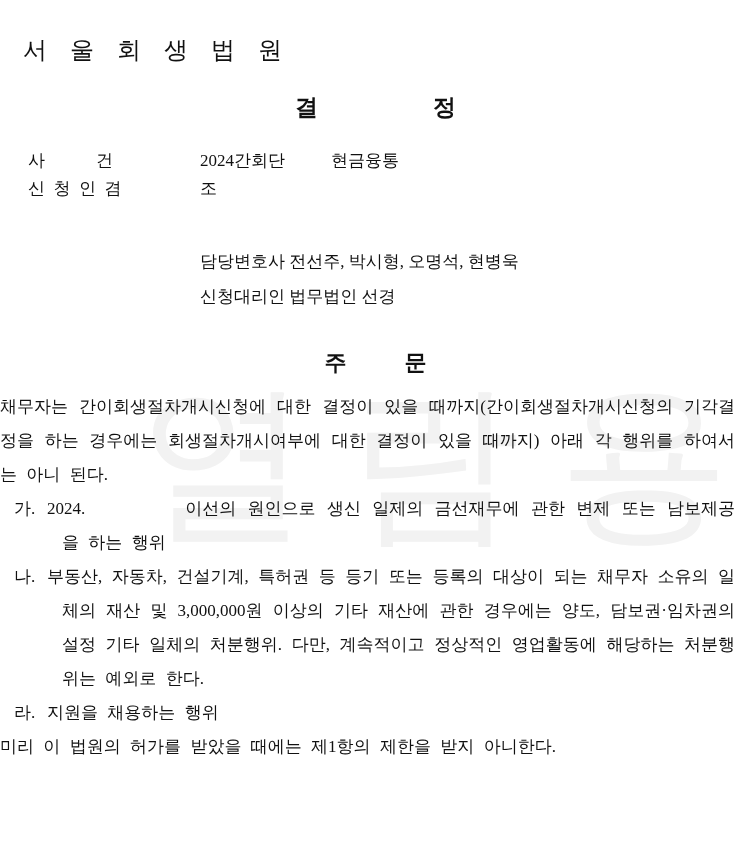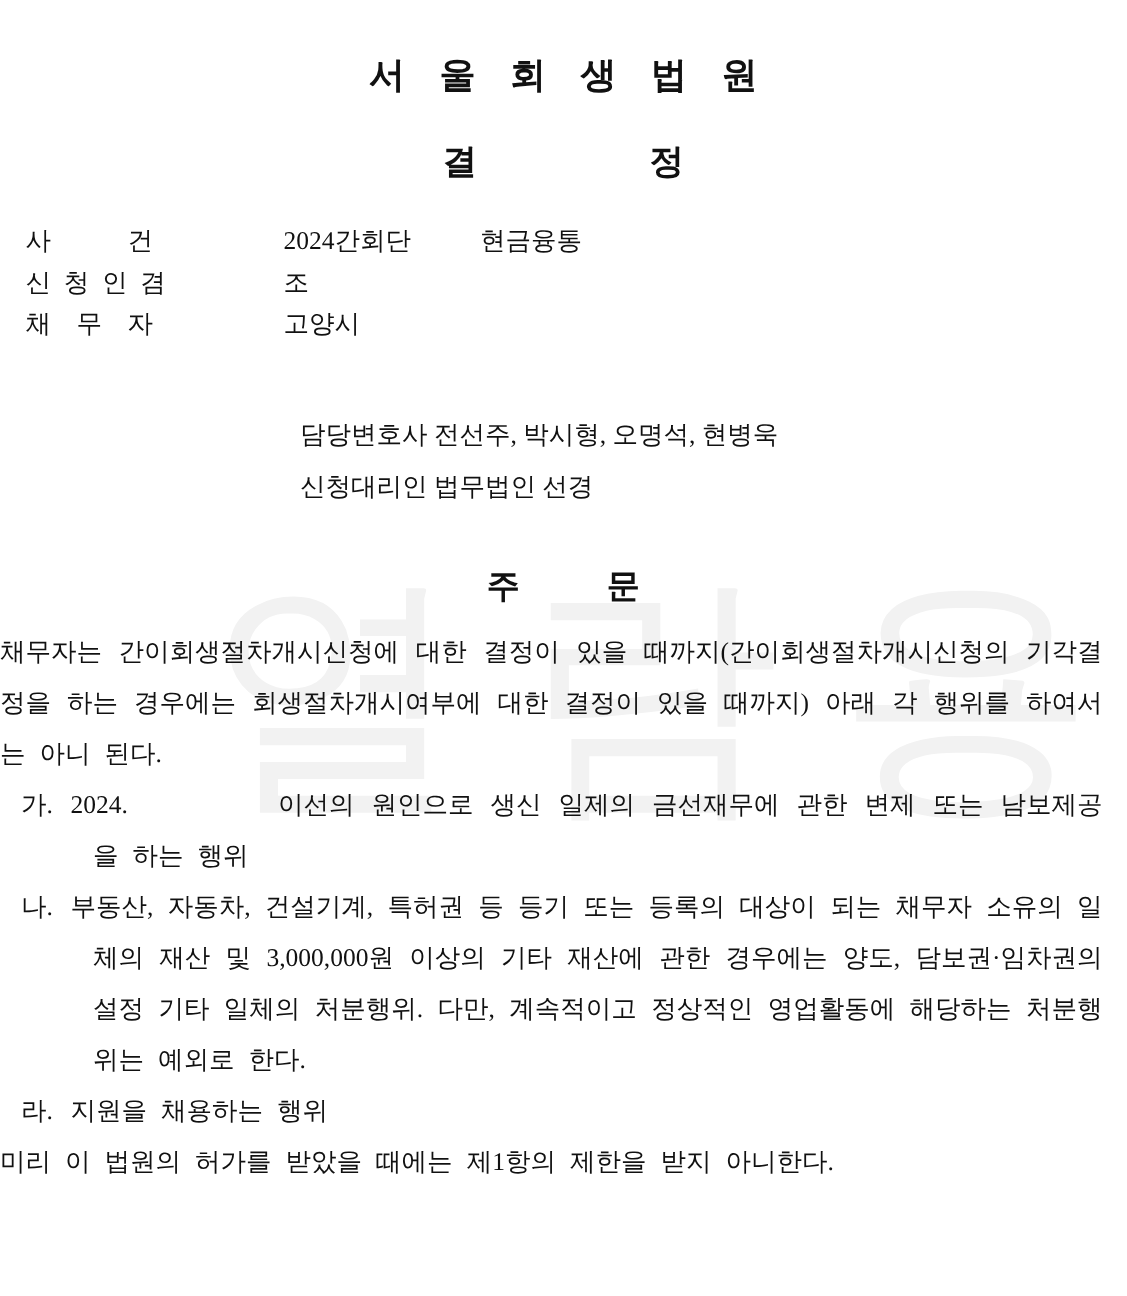--- a/index.html
+++ b/index.html
@@ -22,39 +22,39 @@
     letter-spacing:38px;
     color:#f2f2f2;
     font-weight:400;
     white-space:nowrap;
     z-index:0;
     user-select:none;
   }
   .content{position:relative;z-index:1;}
   .court-title{
     margin:0;
-    text-align:center;
+    text-align:left;
     font-size:24px;
-    font-weight:bold;
+    font-weight:normal;
     letter-spacing:23px;
     padding-left:23px; 
     font-family:"Liberation Sans","DejaVu Sans",sans-serif;
   }
   .doc-title{
     margin-top:26px;
     display:flex;
     justify-content:center;
     gap:115px;
     font-size:23px;
     font-weight:bold;
     font-family:"Liberation Sans","DejaVu Sans",sans-serif;
   }
   .case-block{
     margin-top:24px;
-    padding-left:17px;
+    padding-left:28px;
     font-size:17px;
   }
   .case-row{
     display:flex;
     line-height:27.5px;
     align-items:baseline;
   }
   .case-label{
     width:172px;
     white-space:pre;
@@ -123,24 +123,20 @@
       <div class="case-row">
         <span class="case-label">사            건</span>
         <span class="case-value">2024간회단</span>
         <span class="case-gap"></span>
         <span class="case-value">현금융통</span>
       </div>
       <div class="case-row">
         <span class="case-label">신  청  인  겸</span>
         <span class="case-value">조</span>
       </div>
-      <div class="case-row">
-        <span class="case-label">채    무    자</span>
-        <span class="case-value">고양시</span>
-      </div>
     </div>
 
     <div class="rep-block">
       <div>담당변호사 전선주, 박시형, 오명석, 현병욱</div>
       <div>신청대리인 법무법인 선경</div>
     </div>
 
     <div class="order-heading">
       <span>주</span>
       <span>문</span>

